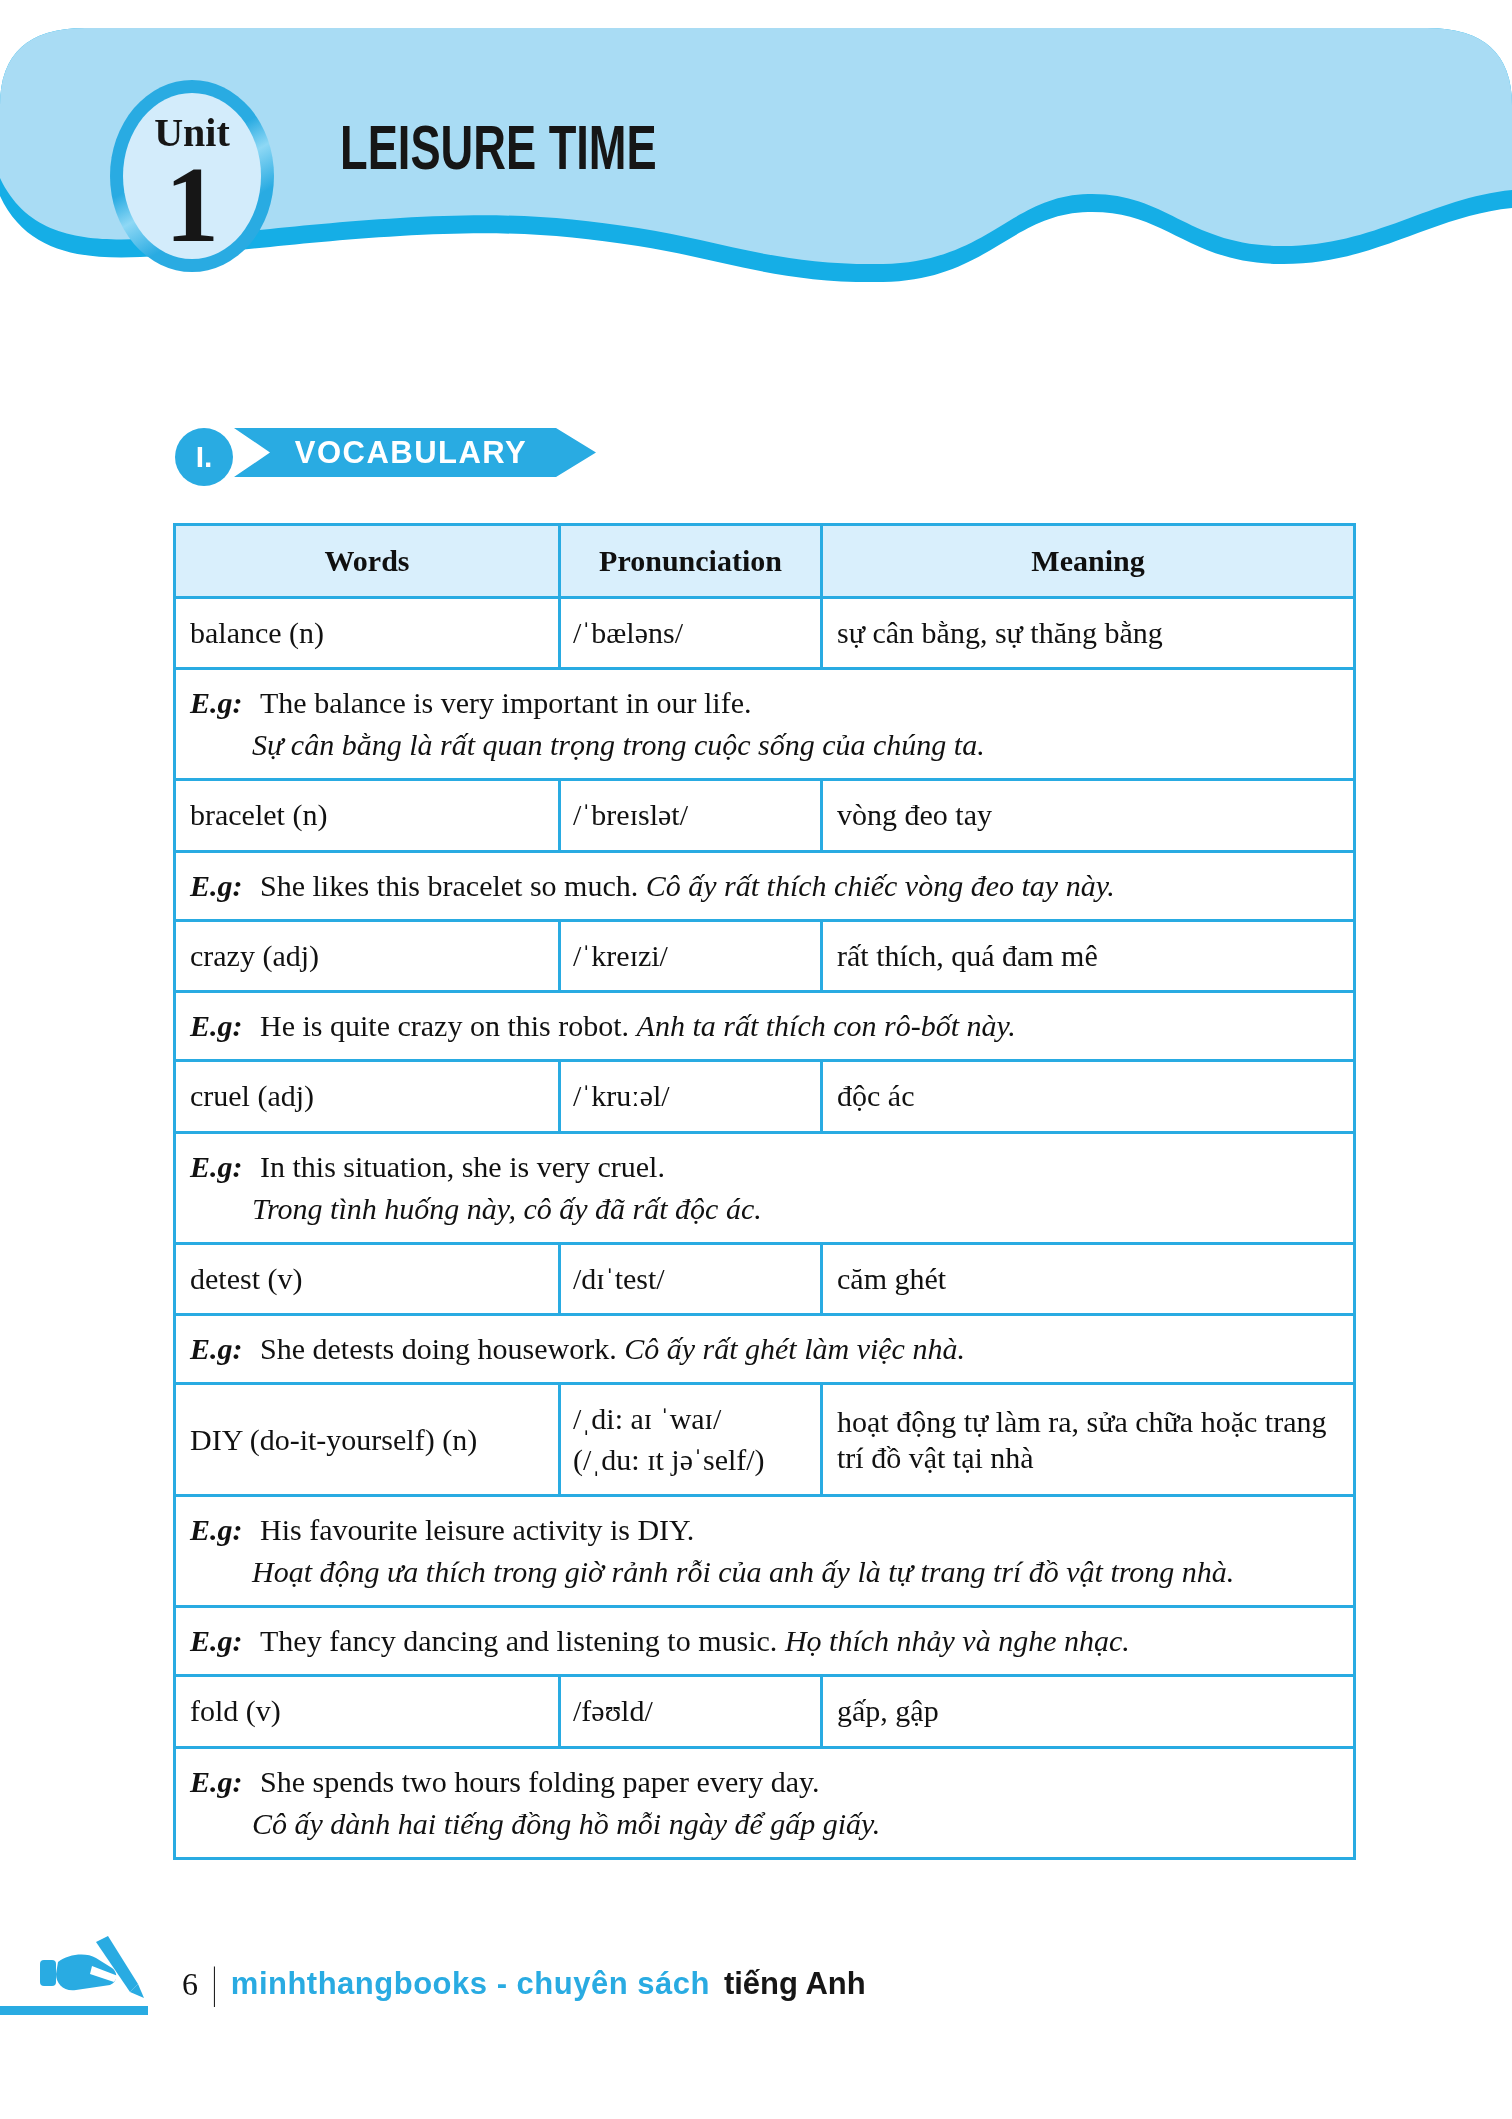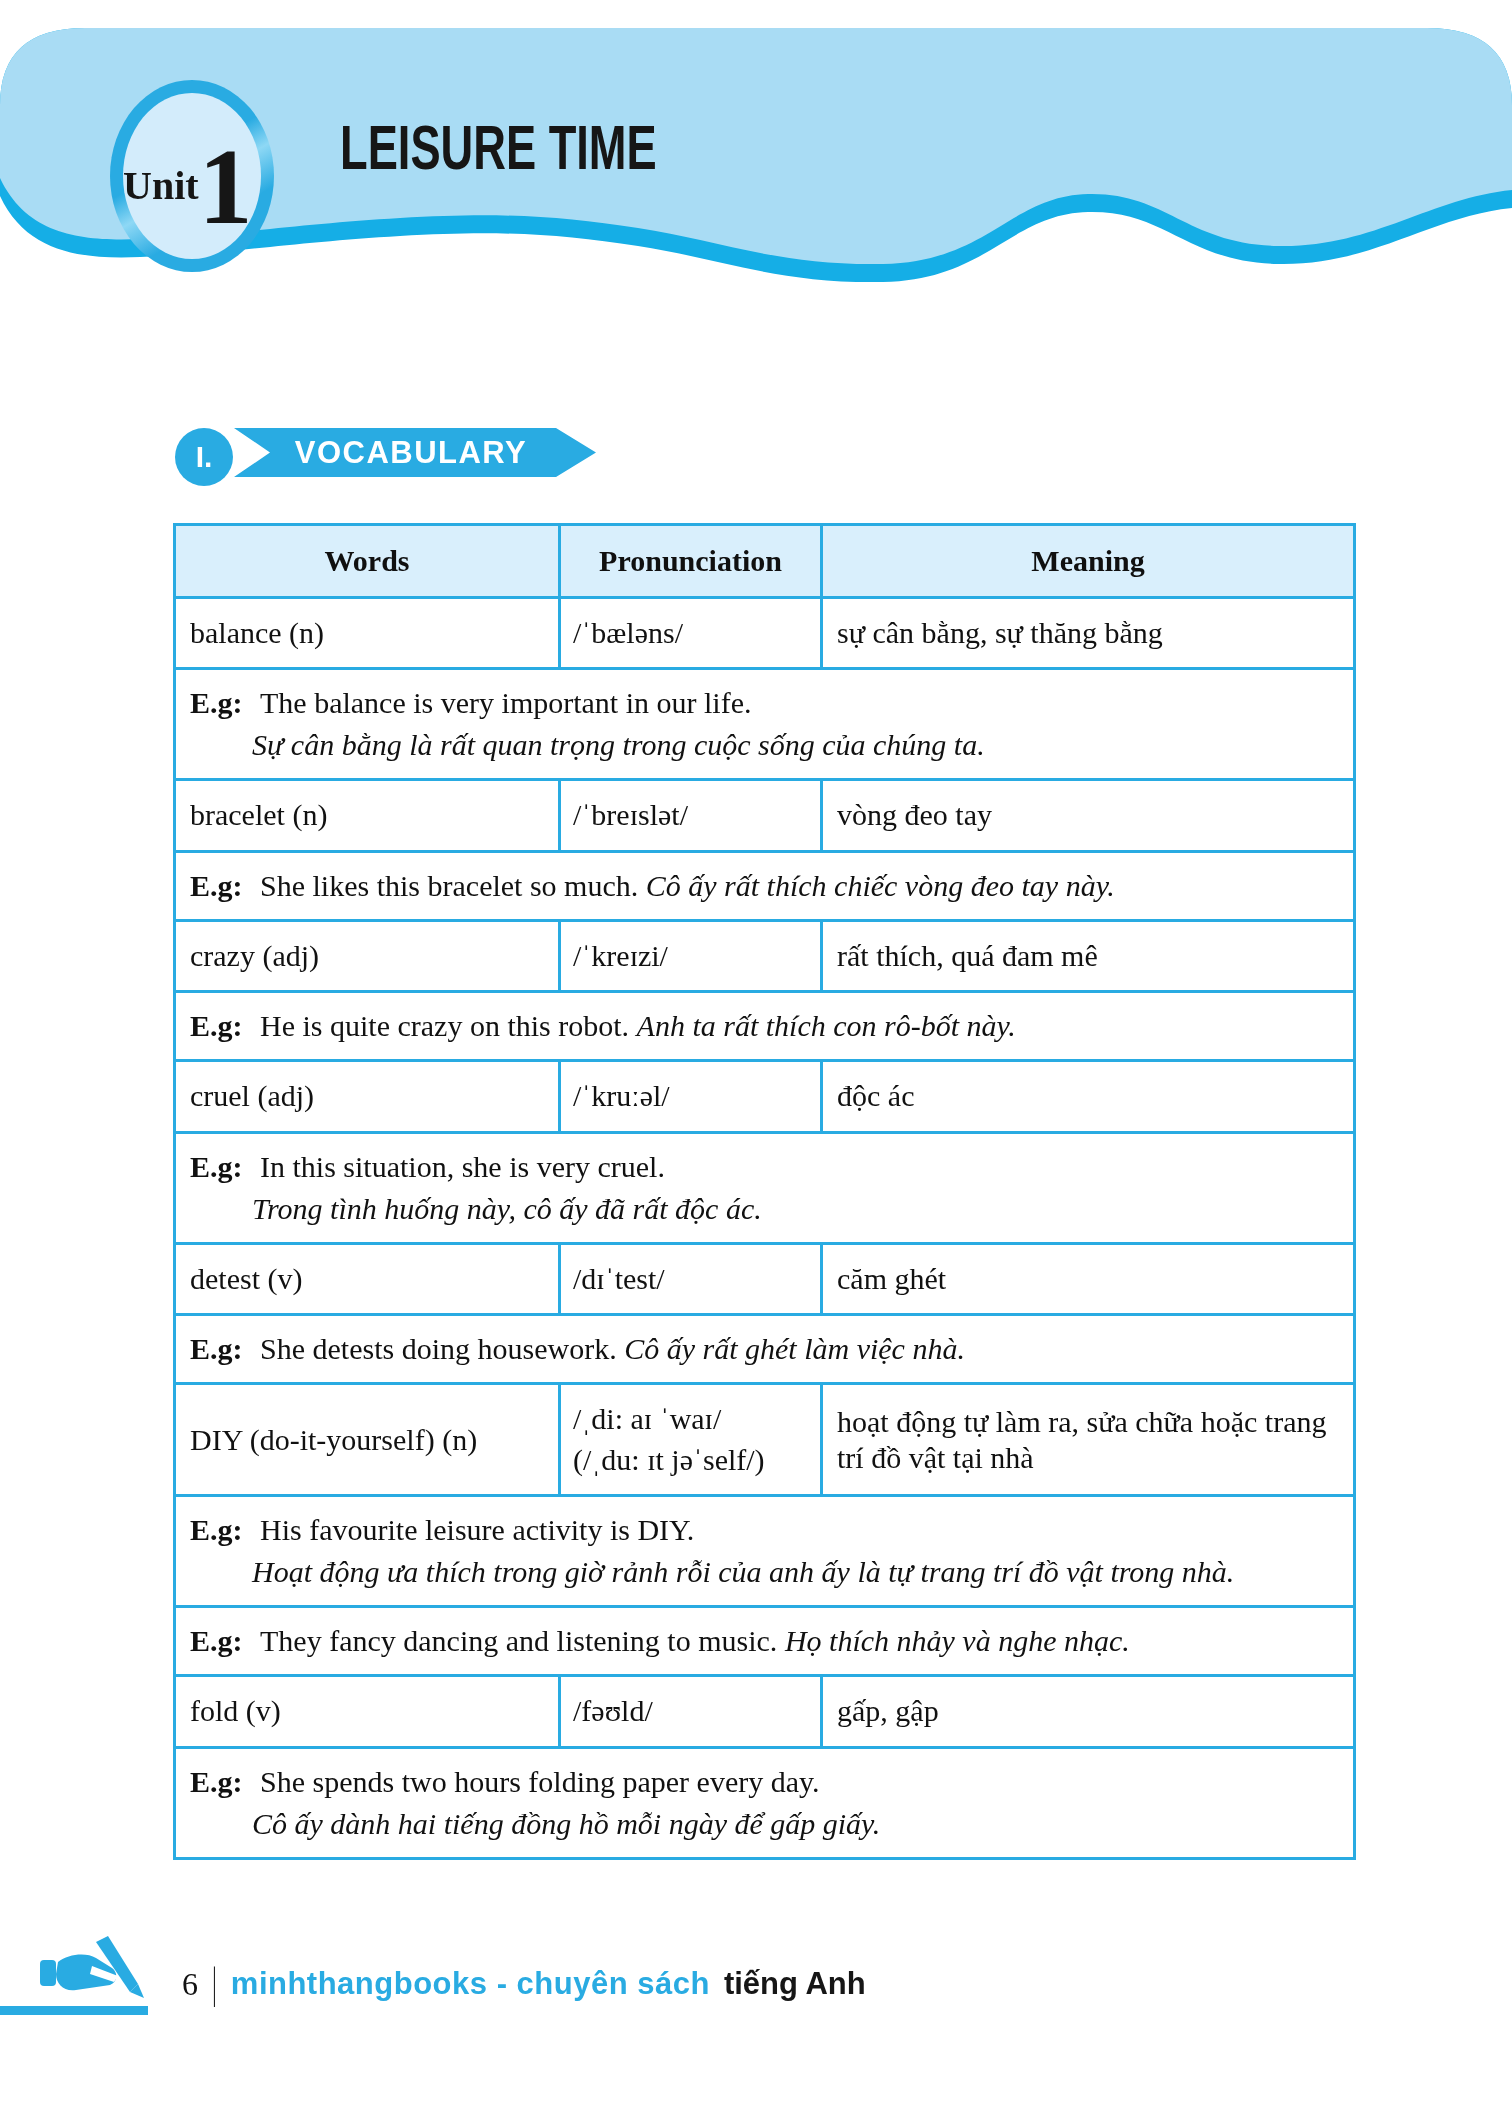--- a/index.html
+++ b/index.html
@@ -19,21 +19,21 @@
   
   .wave-wrap{position:absolute;left:0;top:0;width:1512px;height:300px;}
   
   .unit-badge{
     position:absolute;left:110px;top:80px;width:164px;height:192px;border-radius:50%;
     background:linear-gradient(150deg,var(--accent) 42%,#8ed8f5 54%,var(--accent) 70%);
     display:flex;align-items:center;justify-content:center;z-index:3;
   }
   .unit-badge-inner{
     width:138px;height:166px;border-radius:50%;background:var(--badge-inner);
-    display:flex;flex-direction:row;align-items:center;justify-content:flex-start;
+    display:flex;flex-direction:column;align-items:center;justify-content:flex-start;
     padding-top:20px;
   }
   .unit-label{font:bold 40px/1 "Liberation Serif",serif;color:#161616;}
   .unit-number{font:bold 108px/0.92 "Liberation Serif",serif;color:#161616;margin-top:2px;}
   .page-title{
     position:absolute;left:340px;top:116px;z-index:3;
     font:bold 58px/1 "Liberation Sans",sans-serif;color:#161616;
     transform:scaleX(0.78) scaleY(1.08);transform-origin:left top;letter-spacing:0px;
   }
   
@@ -59,21 +59,21 @@
   table.vocab th,table.vocab td{border:3.5px solid var(--accent);}
   table.vocab th{
     background:var(--thead-bg);font:bold 30px/1.25 "Liberation Serif",serif;
     padding:16px 8px;text-align:center;color:#101010;
   }
   td.cell{font:30px/1.2 "Liberation Serif",serif;vertical-align:middle;}
   td.word,td.meaning{padding:14px 14px;}
   td.pron{padding:14px 12px;white-space:pre-line;line-height:1.35;}
   td.eg{padding:15px 14px;vertical-align:top;}
   .eg-line{line-height:1.2;}
-  .eg-label{font-weight:bold;}
+  .eg-label{font-weight:bold;font-style:italic;}
   .eg-en{margin-left:10px;}
   .eg-vi-inline{font-style:italic;}
   .eg-line2{font-style:italic;padding-left:62px;margin-top:6px;line-height:1.2;}
   
   .footer{position:absolute;left:0;top:1930px;width:1512px;height:90px;}
   .hand-icon{position:absolute;left:34px;top:2px;width:120px;height:72px;}
   .hand-bar{position:absolute;left:0;top:76px;width:148px;height:9px;background:var(--accent);}
   .footer-line{
     position:absolute;left:182px;top:34px;display:flex;align-items:center;gap:12px;
   }

